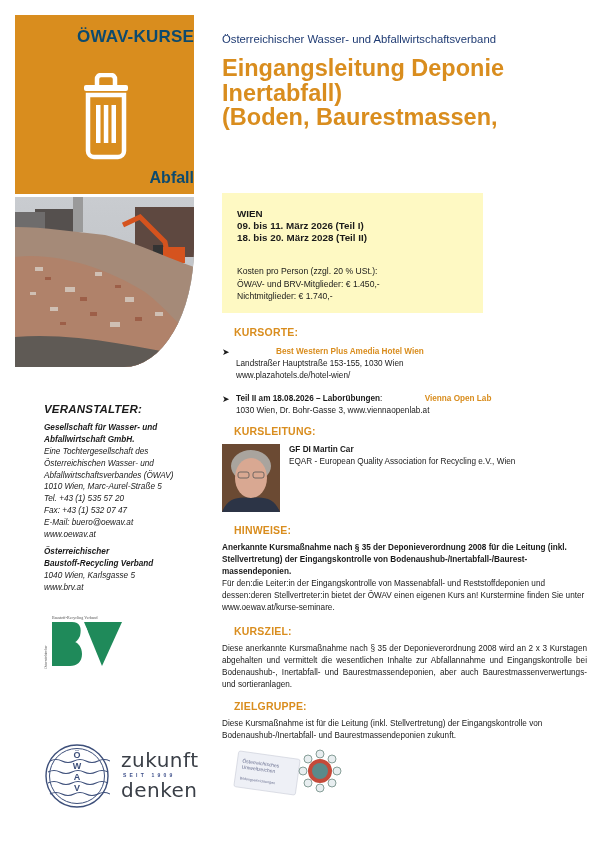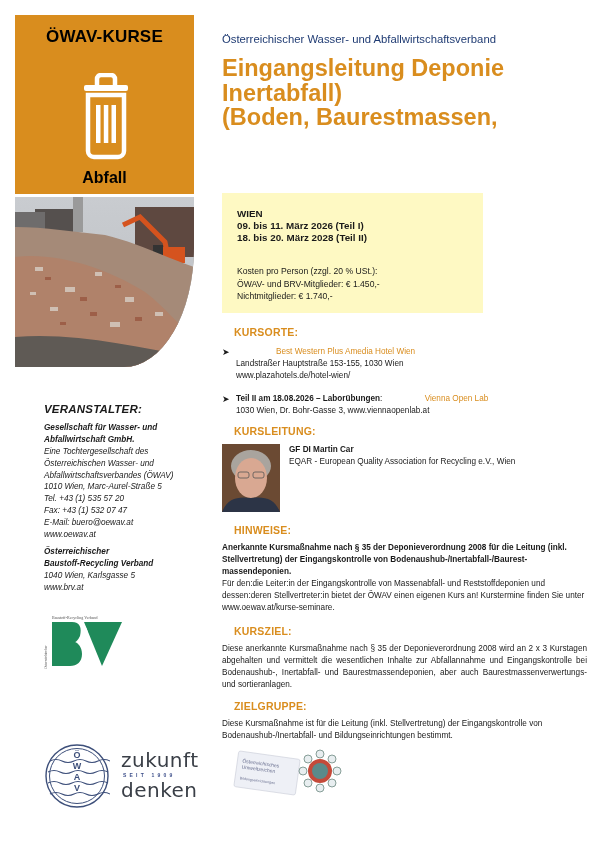--- a/index.html
+++ b/index.html
@@ -1,21 +1,21 @@
 <!DOCTYPE html>
 <html><head>
 <meta charset="utf-8">
 <style>
   html, body { margin: 0; padding: 0; background: #ffffff; }
   body { width: 600px; height: 848px; position: relative; overflow: hidden;
          font-family: "Liberation Sans", sans-serif; color: #1a1a1a; }
   .abs { position: absolute; }
 
   
-  .brand-box { left: 15px; top: 15px; width: 179px; height: 179px; background: #d98d1e; color: #000000; text-align: center; }
+  .brand-box { left: 15px; top: 15px; width: 179px; height: 179px; background: #d98d1e; color: #0c4a6e; text-align: right; }
   .brand-title { position: absolute; left: 0; right: 0; top: 12px; font-weight: bold; font-size: 17px; letter-spacing: 0.2px; }
   .brand-icon { position: absolute; left: 68px; top: 58px; width: 46px; height: 90px; }
   .brand-sub { position: absolute; left: 0; right: 0; top: 154px; font-weight: bold; font-size: 16px; }
 
   .photo { left: 15px; top: 197px; width: 179px; height: 170px; overflow: hidden;
            border-bottom-right-radius: 70px 120px; background: #8d8680; }
 
   .left-text { left: 44px; top: 404px; width: 170px; font-size: 8.2px; line-height: 11.9px; font-style: italic; }
   .left-text h3 { margin: 0 0 6px 0; font-size: 11.5px; font-weight: bold; letter-spacing: 0.2px; }
   .left-text .b { font-weight: bold; }
@@ -35,21 +35,21 @@
   .info-box .dates { position: absolute; left: 15px; top: 15px; font-weight: bold; font-size: 9.8px; line-height: 12.2px; }
   .info-box .costs { position: absolute; left: 15px; top: 72px; font-size: 8.6px; line-height: 12.5px; }
 
   .section-h { font-weight: bold; font-size: 10.5px; color: #d98d1e; letter-spacing: 0.2px; margin-left: 12px; }
   .body-txt { font-size: 8.2px; line-height: 12px; }
 
   .kursorte-h { left: 222px; top: 326px; }
   .loc { left: 222px; width: 360px; }
   .loc .arrow { position: absolute; left: 0; top: 0; font-size: 9px; }
   .loc .inner { margin-left: 14px; }
-  .orange { color: #d98d1e; font-weight: normal; padding-left: 40px; }
+  .orange { color: #d98d1e; font-weight: bold; padding-left: 40px; }
   .bold { font-weight: bold; }
 
   .kursleitung-h { left: 222px; top: 425px; }
   .person-photo { left: 222px; top: 444px; width: 58px; height: 68px; background: #7a5a3c; overflow: hidden; }
   .person-info { left: 289px; top: 444px; width: 300px; }
 
   .hinweise-h { left: 222px; top: 524px; }
   .hinweise { left: 222px; top: 542px; width: 365px; text-align: left; }
 
   .kursziel-h { left: 222px; top: 625px; }
@@ -223,21 +223,21 @@
 <div class="abs section-h hinweise-h">HINWEISE:</div>
 <div class="abs hinweise body-txt">
   <div class="bold">Anerkannte Kursmaßnahme nach § 35 der Deponieverordnung 2008 für die Leitung (inkl. Stellvertretung) der Eingangskontrolle von Bodenaushub-/Inertabfall-/Baurest­massendeponien.</div>
   <div>Für den:die Leiter:in der Eingangskontrolle von Massenabfall- und Reststoffdeponien und dessen:deren Stellvertreter:in bietet der ÖWAV einen eigenen Kurs an! Kurstermine finden Sie unter www.oewav.at/kurse-seminare.</div>
 </div>
 
 <div class="abs section-h kursziel-h">KURSZIEL:</div>
 <div class="abs kursziel body-txt">Diese anerkannte Kursmaßnahme nach § 35 der Deponieverordnung 2008 wird an 2 x 3 Kurstagen abgehalten und vermittelt die wesentlichen Inhalte zur Abfallannahme und Eingangskontrolle bei Bodenaushub-, Inertabfall- und Baurestmassendeponien, aber auch Baurestmassenverwertungs- und sortieranlagen.</div>
 
 <div class="abs section-h zielgruppe-h">ZIELGRUPPE:</div>
-<div class="abs zielgruppe body-txt">Diese Kursmaßnahme ist für die Leitung (inkl. Stellvertretung) der Eingangskontrolle von Bodenaushub-/Inertabfall- und Bildungseinrichtungen bestimmt.</div>
+<div class="abs zielgruppe body-txt">Diese Kursmaßnahme ist für die Leitung (inkl. Stellvertretung) der Eingangskontrolle von Bodenaushub-/Inertabfall- und Baurestmassendeponien zukunft.</div>
 
 <svg class="abs umwelt" viewBox="0 0 110 48">
   <g transform="rotate(8 35 24)">
     <rect x="4" y="6" width="62" height="36" rx="2" fill="#eef0f6" stroke="#c9ccd8" stroke-width="0.6"></rect>
     <text x="9" y="17" font-size="5" fill="#6a7090" font-family="Liberation Sans, sans-serif">Österreichisches</text>
     <text x="9" y="23" font-size="5" fill="#6a7090" font-family="Liberation Sans, sans-serif">Umweltzeichen</text>
     <text x="9" y="34" font-size="3.6" fill="#6a7090" font-family="Liberation Sans, sans-serif">Bildungseinrichtungen</text>
   </g>
   <g transform="translate(88 22)">
     <g fill="#e8eef0" stroke="#5a7a70" stroke-width="0.7">

